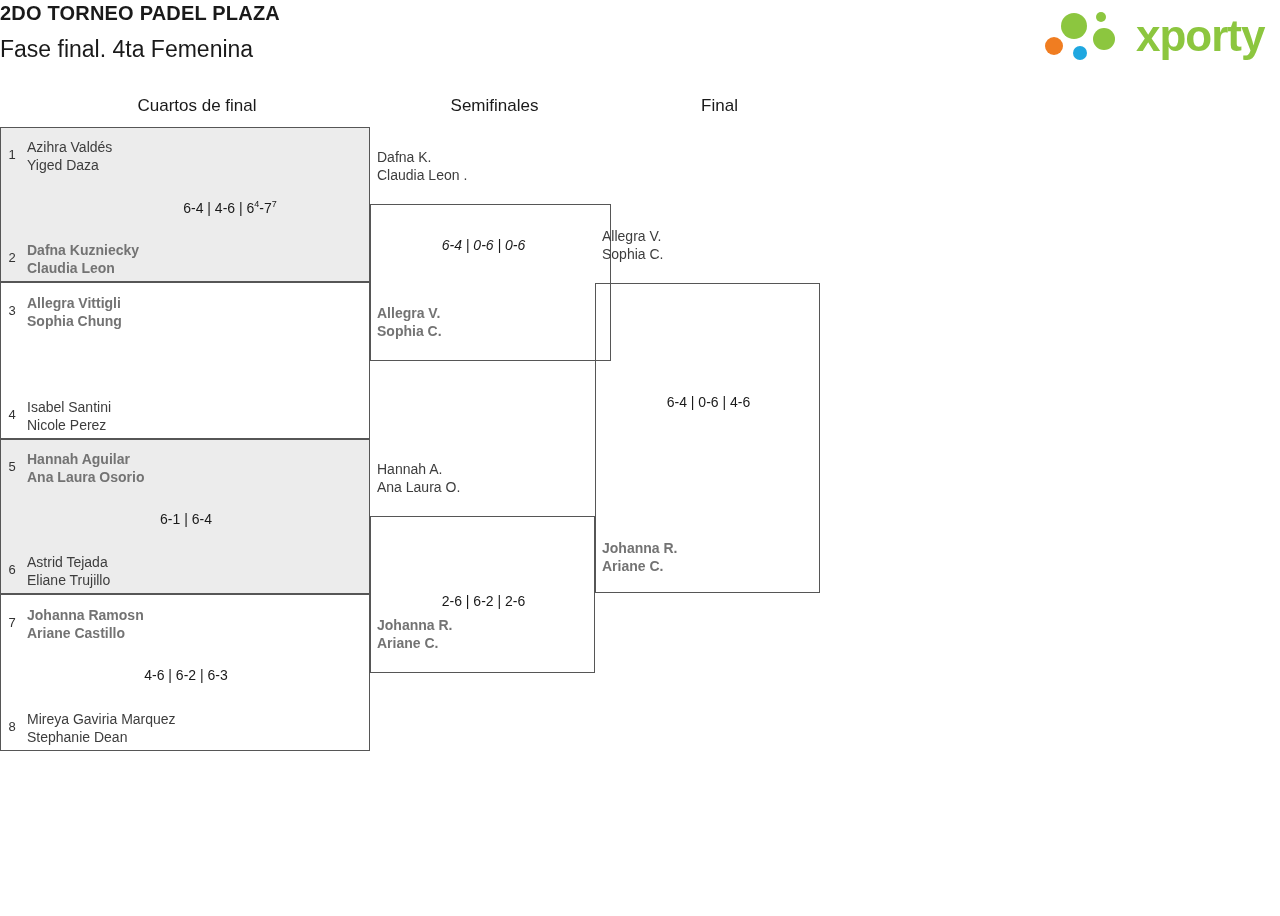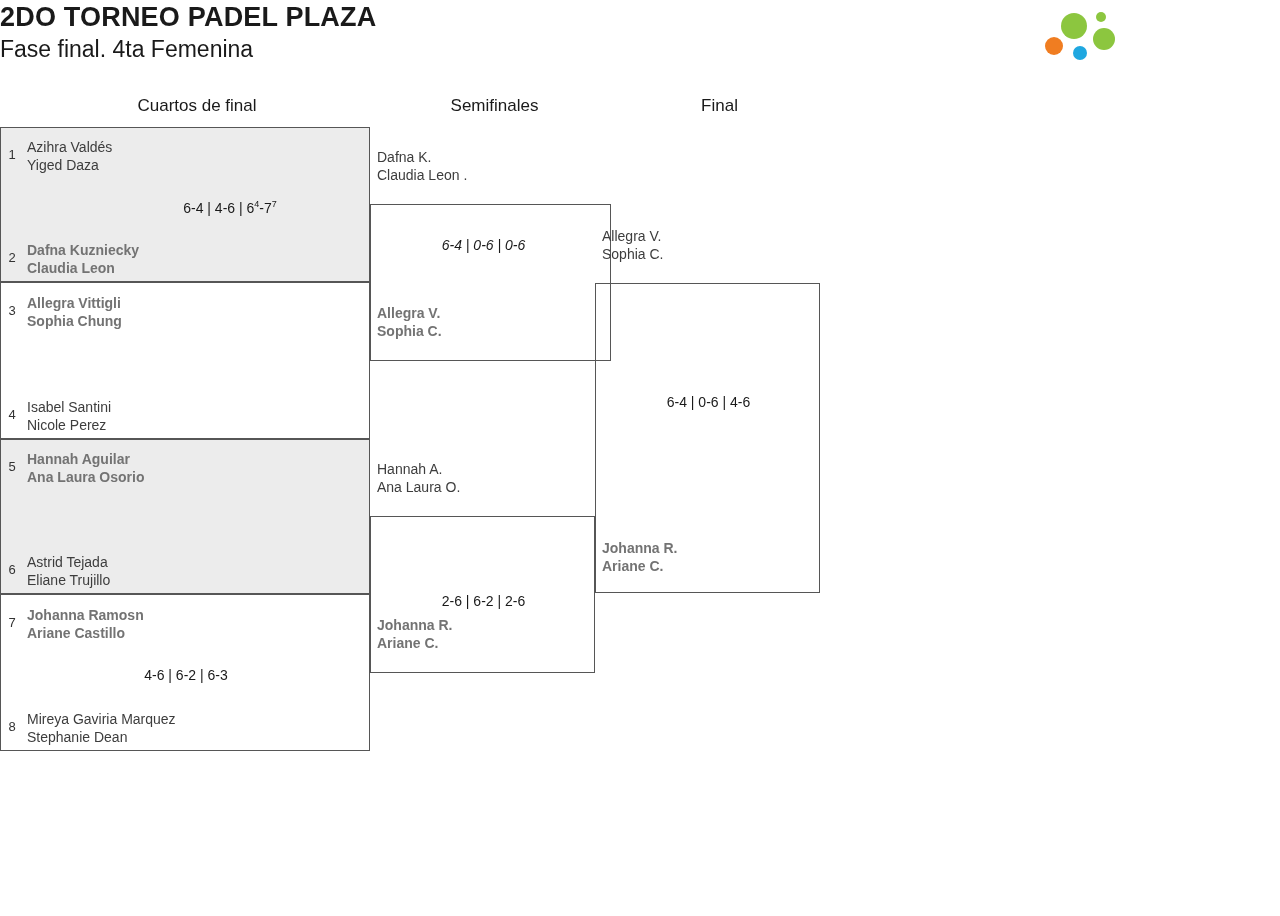--- a/index.html
+++ b/index.html
@@ -21,21 +21,21 @@
     position: absolute;
     left: 0;
     top: 0;
     width: 1280px;
     height: 76px;
   }
   #tournament-title {
     position: absolute;
     left: 0px;
     top: 2px;
-    font-size: 27px;
+    font-size: 20px;
     font-weight: bold;
     letter-spacing: 0.2px;
     white-space: nowrap;
   }
   #tournament-subtitle {
     position: absolute;
     left: 0px;
     top: 36px;
     font-size: 23px;
     font-weight: normal;
@@ -118,20 +118,21 @@
   <div id="tournament-subtitle">Fase final. 4ta Femenina</div>
 
   <div id="logo">
     <svg width="230" height="62" viewBox="0 0 230 62">
       <circle cx="30" cy="20" r="13" fill="#8cc63f"></circle>
       <circle cx="10" cy="40" r="9" fill="#f07d21"></circle>
       <circle cx="36" cy="47" r="7" fill="#1fa7e0"></circle>
       <circle cx="60" cy="33" r="11" fill="#8cc63f"></circle>
       <circle cx="57" cy="11" r="5" fill="#8cc63f"></circle>
     </svg>
+    <div id="logo-text">xporty</div>
   </div>
 </div>
 
 <div class="round-title" id="round-title-0">Cuartos de final</div>
 <div class="round-title" id="round-title-1">Semifinales</div>
 <div class="round-title" id="round-title-2">Final</div>
 
 <div class="match shaded bordered" style="left:0px; top:127px; width:370px; height:155px;">
   <div class="seed" style="left:0px; top:19px;">1</div>
   <div class="team loser" style="left:26px; top:10px;">
@@ -160,20 +161,21 @@
     <span class="p">Nicole Perez</span>
   </div>
 </div>
 
 <div class="match shaded bordered" style="left:0px; top:439px; width:370px; height:155px;">
   <div class="seed" style="left:0px; top:19px;">5</div>
   <div class="team winner" style="left:26px; top:10px;">
     <span class="p">Hannah Aguilar</span>
     <span class="p">Ana Laura Osorio</span>
   </div>
+  <div class="score" style="left:0px; top:71px; width:370px;">6-1 | 6-4</div>
   <div class="seed" style="left:0px; top:122px;">6</div>
   <div class="team loser" style="left:26px; top:113px;">
     <span class="p">Astrid Tejada</span>
     <span class="p">Eliane Trujillo</span>
   </div>
 </div>
 
 <div class="match bordered" style="left:0px; top:594px; width:370px; height:157px;">
   <div class="seed" style="left:0px; top:20px;">7</div>
   <div class="team winner" style="left:26px; top:11px;">

